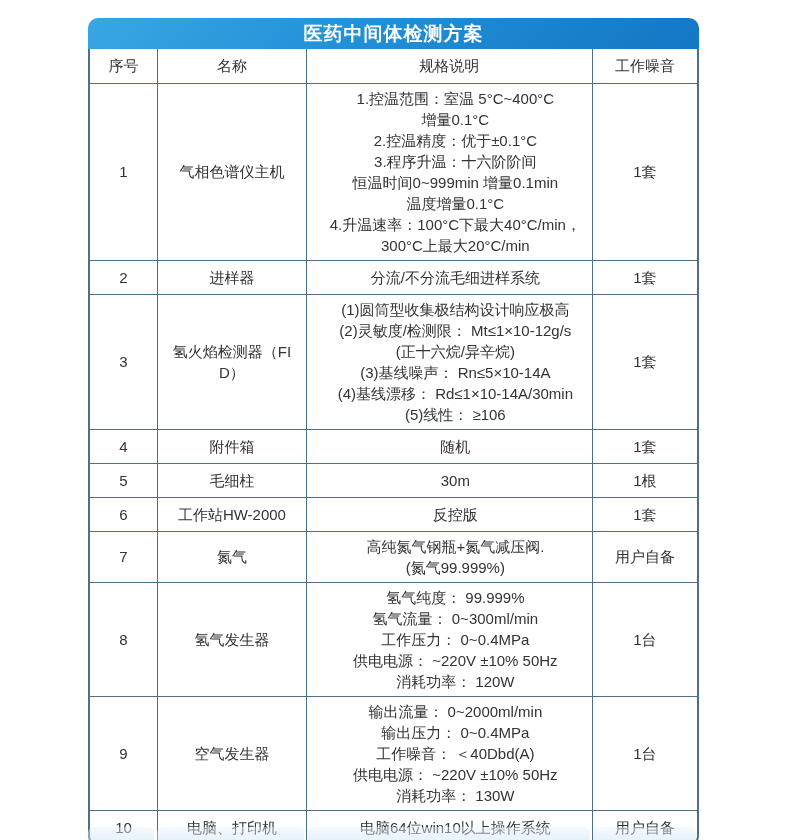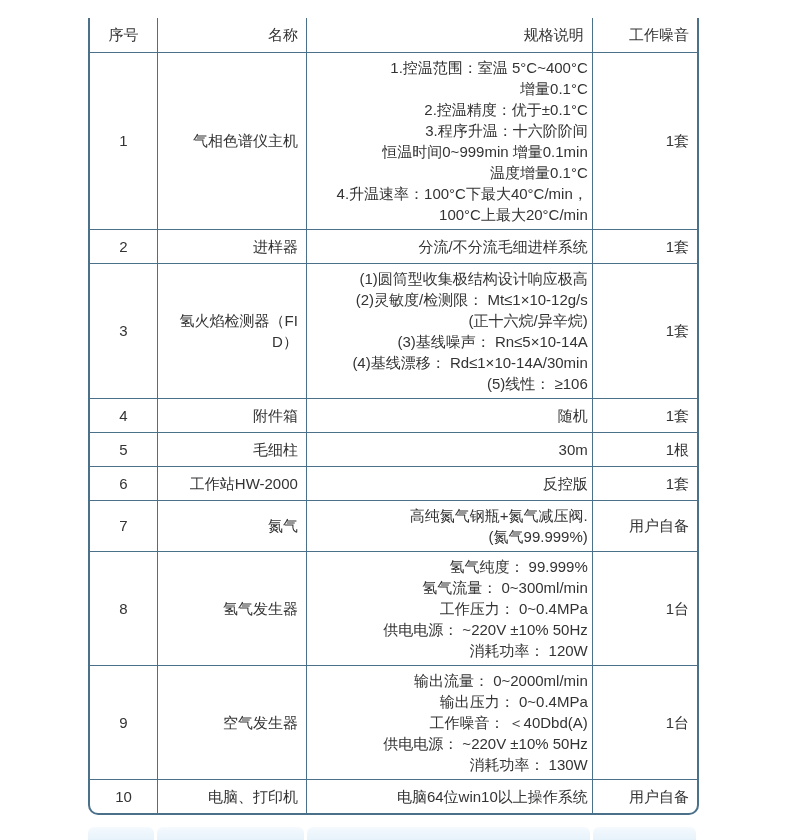--- a/index.html
+++ b/index.html
@@ -45,21 +45,21 @@
   col.c-no{width:67px;}
   col.c-name{width:148px;}
   col.c-spec{width:284px;}
   col.c-qty{width:104px;}
   th,td{
     border:1px solid #4a708a;
     padding:4px 8px;
     line-height:21px;
     vertical-align:middle;
     font-weight:normal;
-    text-align:right;
+    text-align:center;
     word-break:break-all;
   }
   tr{height:34px;}
   th{font-size:15px;color:#333;}
   td.no, th.no{text-align:center;padding-left:2px;padding-right:2px;}
   td.name{}
   td.spec{padding-left:16px;padding-right:4px;}
   td.qty{}
   
   table tr > *:first-child{border-left:none;}
@@ -83,20 +83,23 @@
   .seg.s1{width:66px;}
   .seg.s2{width:147px;}
   .seg.s3{width:283px;}
   .seg.s4{width:103px;}
 </style>
 </head>
 <body>
 
 <div class="page">
   <div class="panel">
+    <div class="title-bar">
+      <span>医药中间体检测方案</span>
+    </div>
     <div class="table-border">
       <table>
         <colgroup>
           <col class="c-no">
             <col class="c-name">
             <col class="c-spec">
             <col class="c-qty">
         </colgroup>
         <thead>
           <tr id="header-row">
@@ -111,21 +114,21 @@
               <td class="no">1</td>
               <td class="name">气相色谱仪主机</td>
               <td class="spec">
                 <div class="spec-line">1.控温范围：室温 5°C~400°C</div>
                 <div class="spec-line">增量0.1°C</div>
                 <div class="spec-line">2.控温精度：优于±0.1°C</div>
                 <div class="spec-line">3.程序升温：十六阶阶间</div>
                 <div class="spec-line">恒温时间0~999min 增量0.1min</div>
                 <div class="spec-line">温度增量0.1°C</div>
                 <div class="spec-line">4.升温速率：100°C下最大40°C/min，</div>
-                <div class="spec-line">100°C上最大20°C/min</div>
+                <div class="spec-line">300°C上最大20°C/min</div>
               </td>
               <td class="qty">1套</td>
             </tr>
             <tr>
               <td class="no">2</td>
               <td class="name">进样器</td>
               <td class="spec">
                 <div class="spec-line">分流/不分流毛细进样系统</div>
               </td>
               <td class="qty">1套</td>

